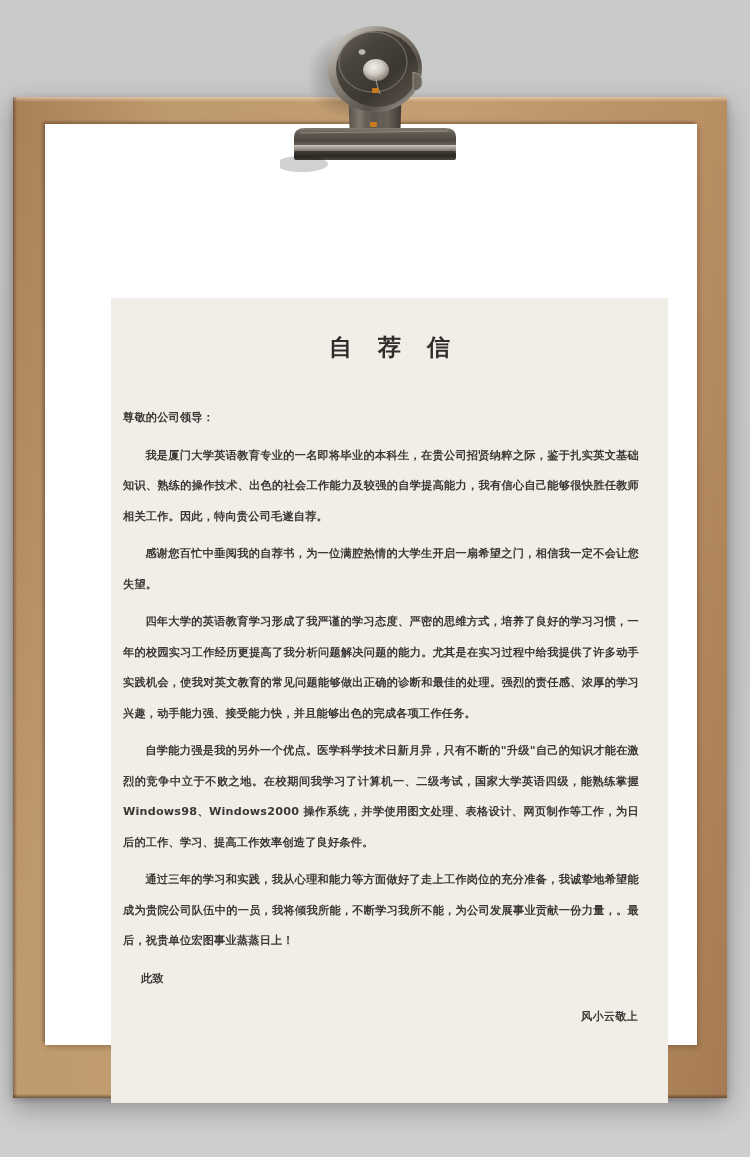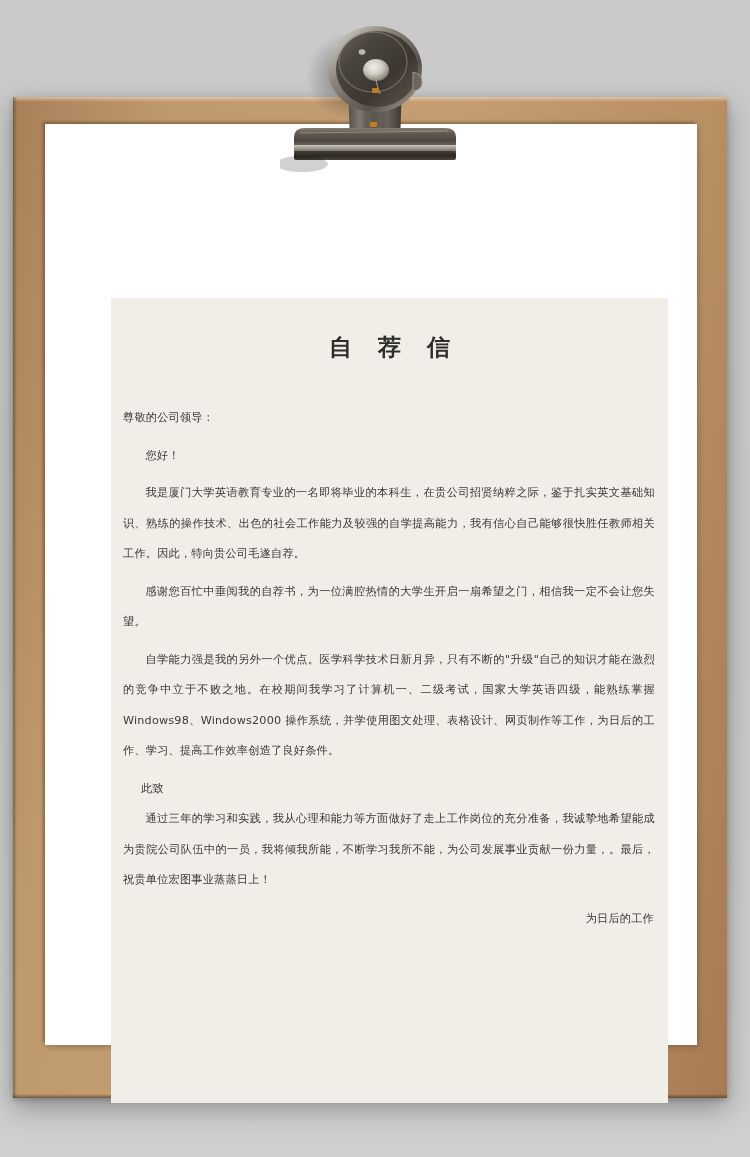--- a/index.html
+++ b/index.html
@@ -85,27 +85,28 @@
     color: #2e2c29;
     text-indent: 9px;
   }
 
   .doc-body {
     padding: 0 13px 0 12px;
     margin-top: 40px;
   }
 
   .para {
-    margin: 0 0 7px 0;
+    margin: 0 16px 7px 0;
     font-size: 11.2px;
     line-height: 30.5px;
     color: #3b3935;
     text-align: justify;
     text-justify: inter-ideograph;
     letter-spacing: 0.2px;
+    font-weight: bold;
   }
   .para.indent { text-indent: 2em; }
   .para.salutation { text-indent: 0; }
   .para.closing-1 { text-indent: 1.6em; margin-bottom: 0; }
   .para.closing-2 { text-indent: 4.1em; margin-bottom: 0; }
   .para.signature {
     text-align: right;
     text-indent: 0;
     margin-top: 8px;
     padding-right: 1px;
@@ -135,35 +136,35 @@
     <div class="sheet">
 
       <div class="page">
 
         <h1 class="doc-title">自 荐 信</h1>
 
         <div class="doc-body">
 
           <p class="para salutation">尊敬的公司领导：</p>
 
-          <p class="para indent">您好！</p>
 
           <p class="para indent">我是厦门大学英语教育专业的一名即将毕业的本科生，在贵公司招贤纳粹之际，鉴于扎实英文基础知识、熟练的操作技术、出色的社会工作能力及较强的自学提高能力，我有信心自己能够很快胜任教师相关工作。因此，特向贵公司毛遂自荐。</p>
 
           <p class="para indent">感谢您百忙中垂阅我的自荐书，为一位满腔热情的大学生开启一扇希望之门，相信我一定不会让您失望。</p>
 
+          <p class="para indent">四年大学的英语教育学习形成了我严谨的学习态度、严密的思维方式，培养了良好的学习习惯，一年的校园实习工作经历更提高了我分析问题解决问题的能力。尤其是在实习过程中给我提供了许多动手实践机会，使我对英文教育的常见问题能够做出正确的诊断和最佳的处理。强烈的责任感、浓厚的学习兴趣，动手能力强、接受能力快，并且能够出色的完成各项工作任务。</p>
 
           <p class="para indent">自学能力强是我的另外一个优点。医学科学技术日新月异，只有不断的"升级"自己的知识才能在激烈的竞争中立于不败之地。在校期间我学习了计算机一、二级考试，国家大学英语四级，能熟练掌握 Windows98、Windows2000 操作系统，并学使用图文处理、表格设计、网页制作等工作，为日后的工作、学习、提高工作效率创造了良好条件。</p>
 
+          <p class="para indent">通过三年的学习和实践，我从心理和能力等方面做好了走上工作岗位的充分准备，我诚挚地希望能成为贵院公司队伍中的一员，我将倾我所能，不断学习我所不能，为公司发展事业贡献一份力量，。最后，祝贵单位宏图事业蒸蒸日上！</p>
+
           <p class="para closing-1">此致</p>
 
-          <p class="para indent">通过三年的学习和实践，我从心理和能力等方面做好了走上工作岗位的充分准备，我诚挚地希望能成为贵院公司队伍中的一员，我将倾我所能，不断学习我所不能，为公司发展事业贡献一份力量，。最后，祝贵单位宏图事业蒸蒸日上！</p>
-
-
-          <p class="para signature">为日后的工作</p>
+
+          <p class="para signature">风小云敬上</p>
 
         </div>
       </div>
     </div>
   </div>
 
   <div class="clip">
     <svg width="190" height="160" viewBox="0 0 190 160" xmlns="http://www.w3.org/2000/svg">
       <defs>
         <linearGradient id="gDisc" x1="0" y1="0" x2="1" y2="1">

